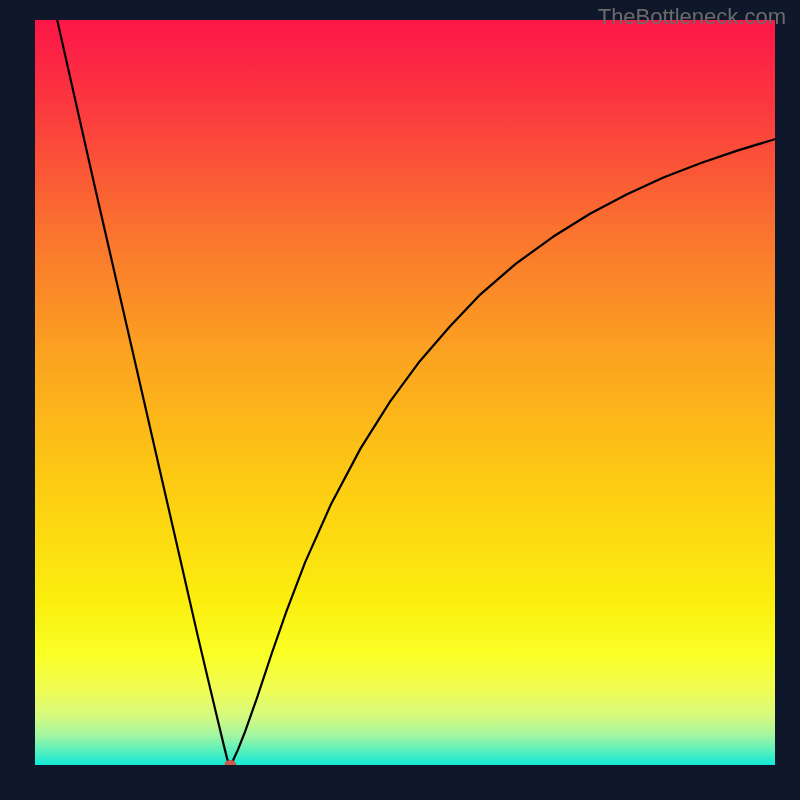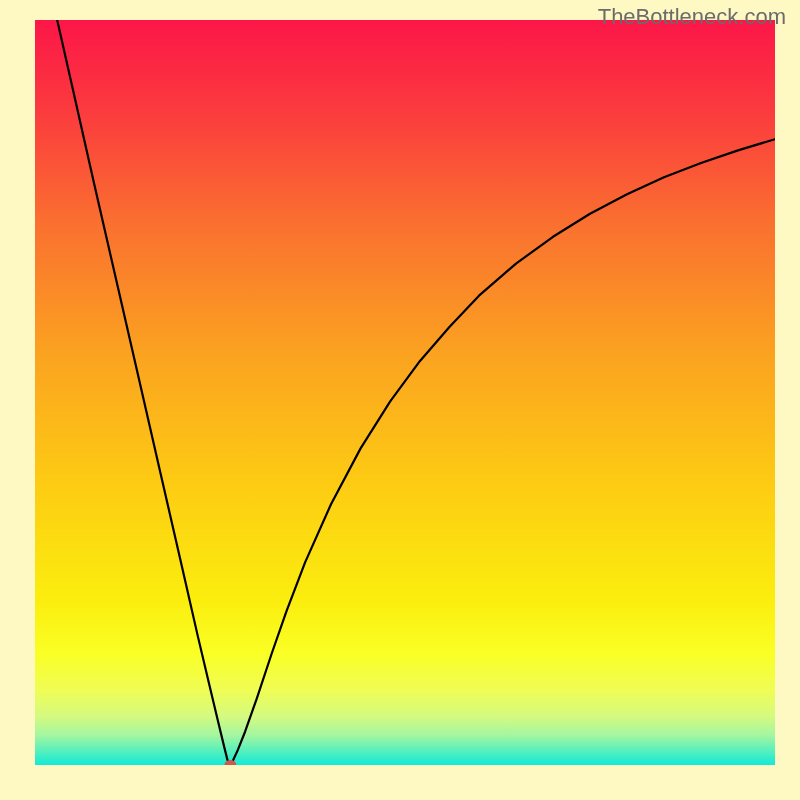--- a/index.html
+++ b/index.html
@@ -7,21 +7,21 @@
     padding: 0;
     width: 800px;
     height: 800px;
     background: #000;
     overflow: hidden;
   }
   .frame {
     position: relative;
     width: 800px;
     height: 800px;
-    background: #fef9c3;
+    background: #0f172a;
   }
   .watermark {
     position: absolute;
     top: 4px;
     right: 14px;
     font-family: Arial, Helvetica, sans-serif;
     font-size: 22px;
     color: #6b6b6b;
     z-index: 5;
     user-select: none;

